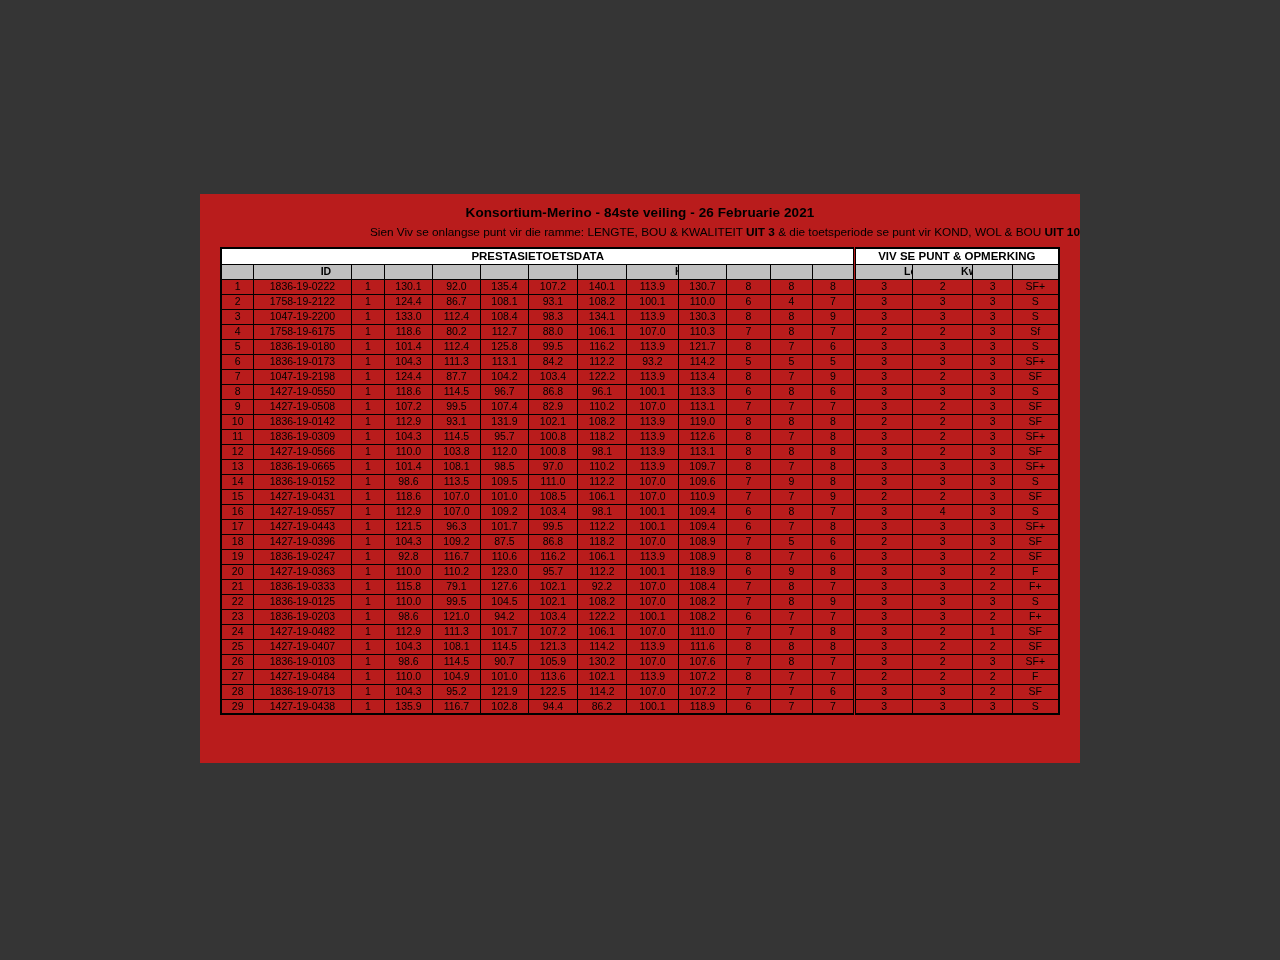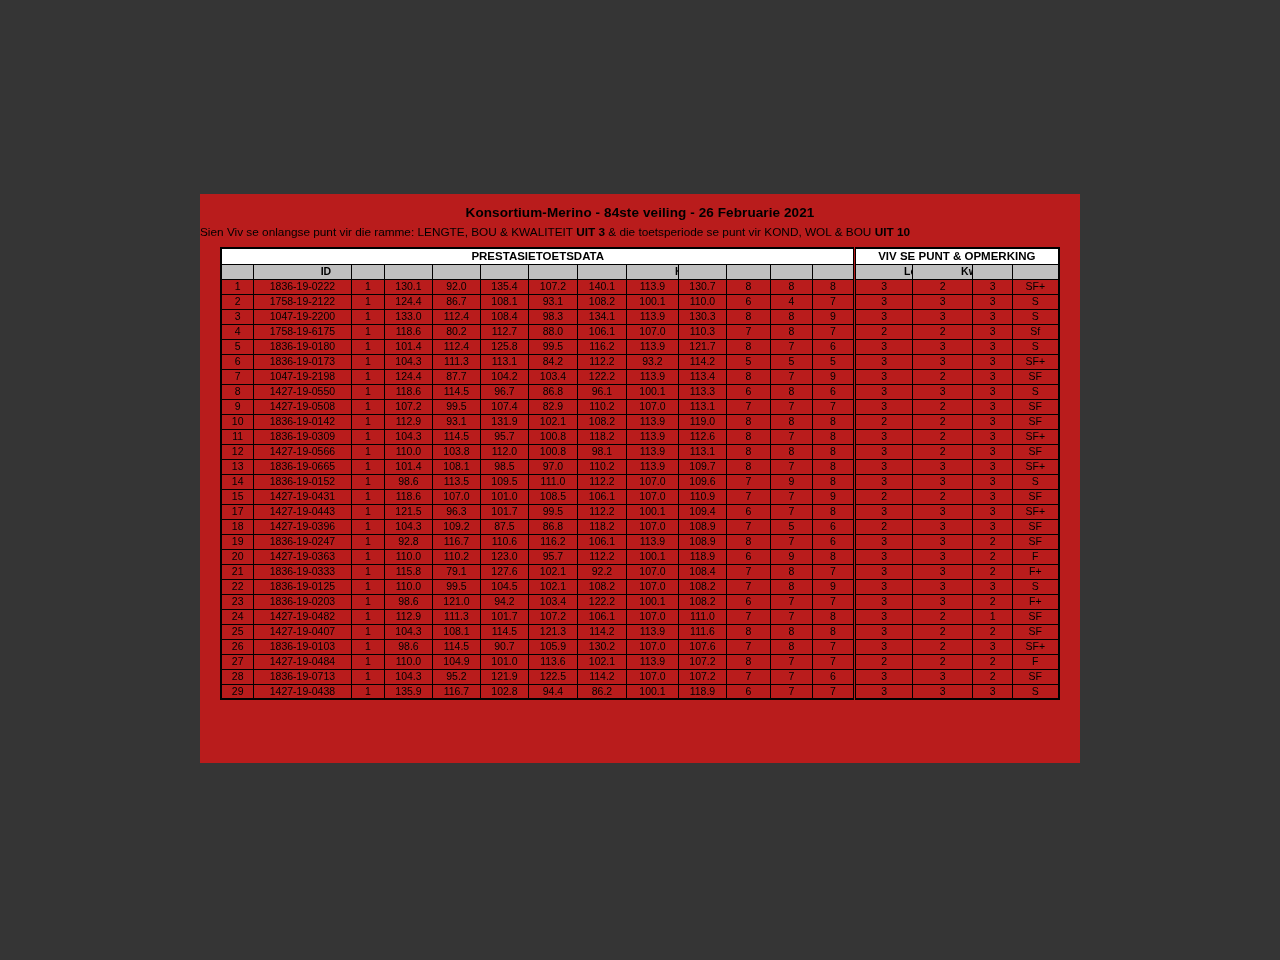--- a/index.html
+++ b/index.html
@@ -20,21 +20,21 @@
     color: #000;
   }
   .doc-title {
     text-align: center;
     font-weight: bold;
     font-size: 13.5px;
     margin-top: 11px;
     letter-spacing: 0.1px;
   }
   .doc-subtitle {
-    text-align: left;
+    text-align: right;
     font-size: 11.8px;
     margin-top: 5px;
     white-space: nowrap;
   }
   .doc-subtitle b { font-weight: bold; }
   table.data {
     border-collapse: collapse;
     table-layout: fixed;
     width: 709px;
     margin: 8px auto 0 auto;
@@ -396,20 +396,39 @@
           <td>110.9</td>
           <td>7</td>
           <td>7</td>
           <td>9</td>
           <td class="sec-start">2</td>
           <td>2</td>
           <td>3</td>
           <td>SF</td>
         </tr>
         <tr>
+          <td>16</td>
+          <td>1427-19-0557</td>
+          <td>1</td>
+          <td>112.9</td>
+          <td>107.0</td>
+          <td>109.2</td>
+          <td>103.4</td>
+          <td>98.1</td>
+          <td>100.1</td>
+          <td>109.4</td>
+          <td>6</td>
+          <td>8</td>
+          <td>7</td>
+          <td class="sec-start">3</td>
+          <td>4</td>
+          <td>3</td>
+          <td>S</td>
+        </tr>
+        <tr>
           <td>17</td>
           <td>1427-19-0443</td>
           <td>1</td>
           <td>121.5</td>
           <td>96.3</td>
           <td>101.7</td>
           <td>99.5</td>
           <td>112.2</td>
           <td>100.1</td>
           <td>109.4</td>

